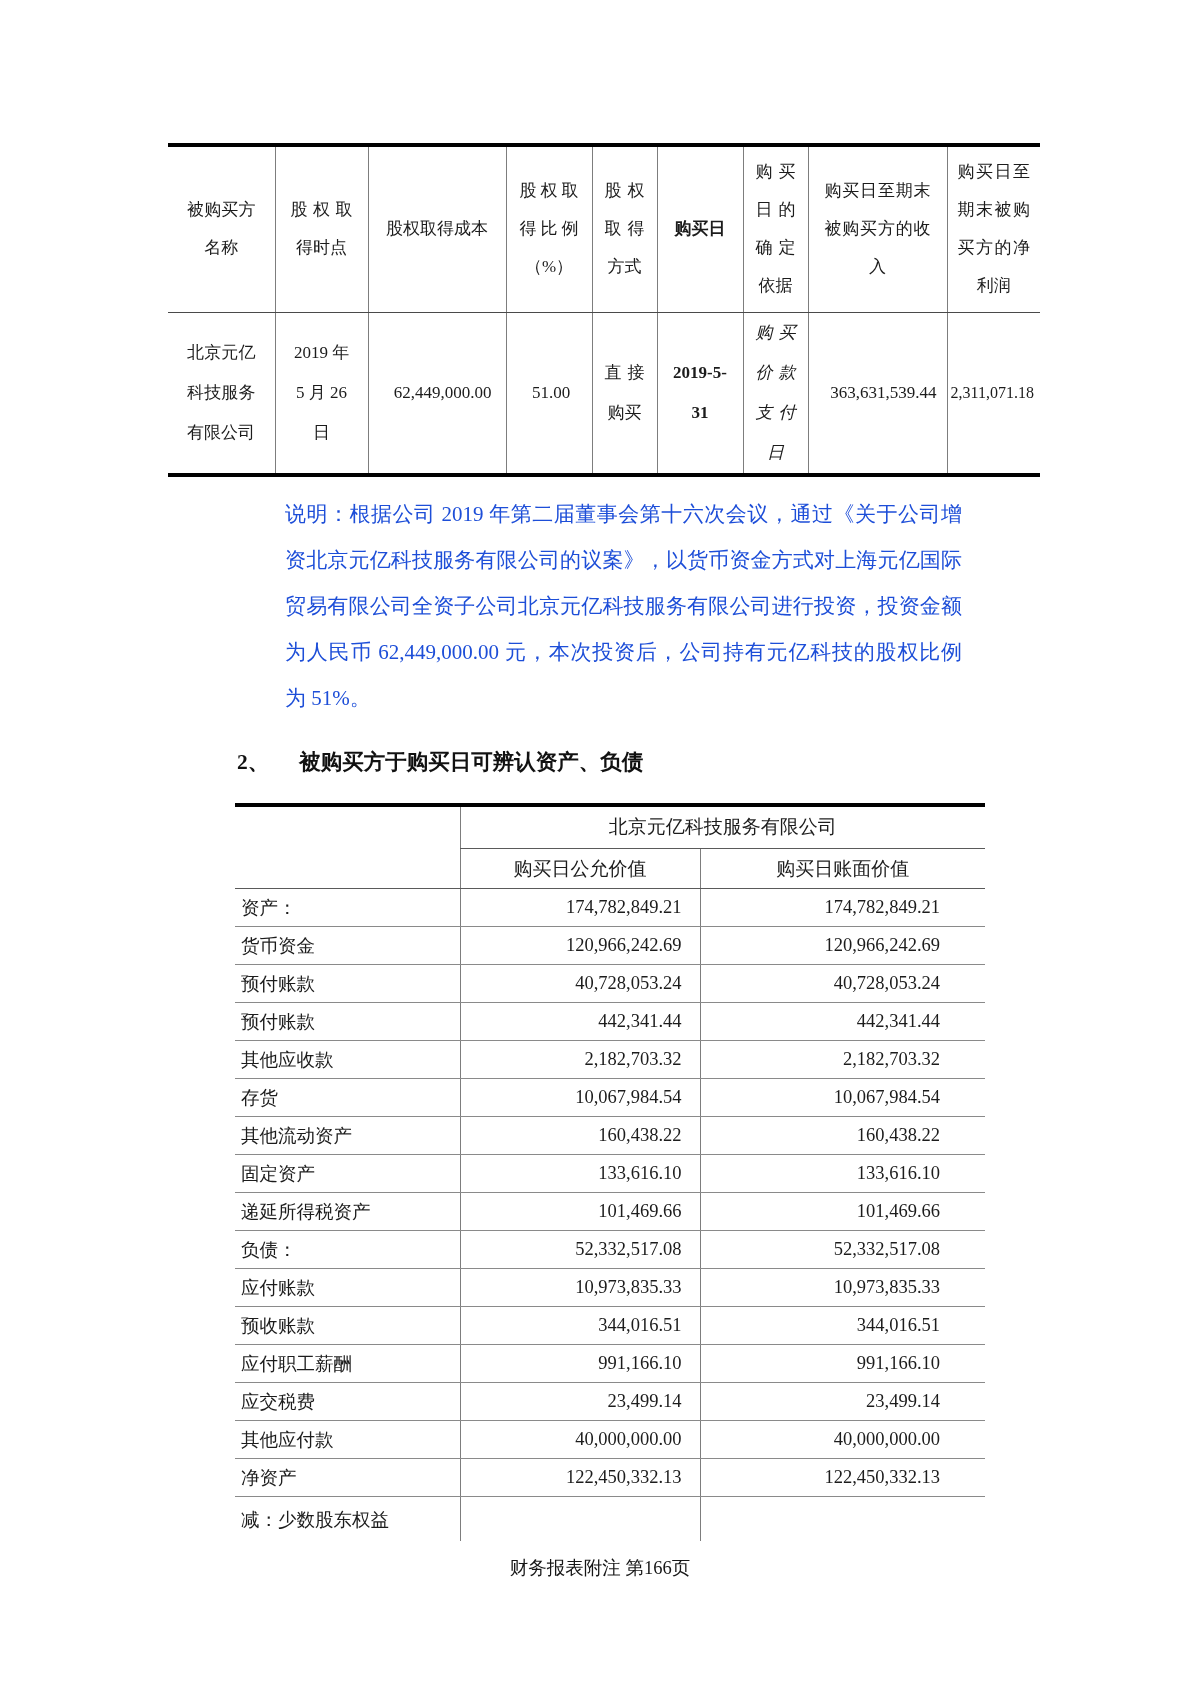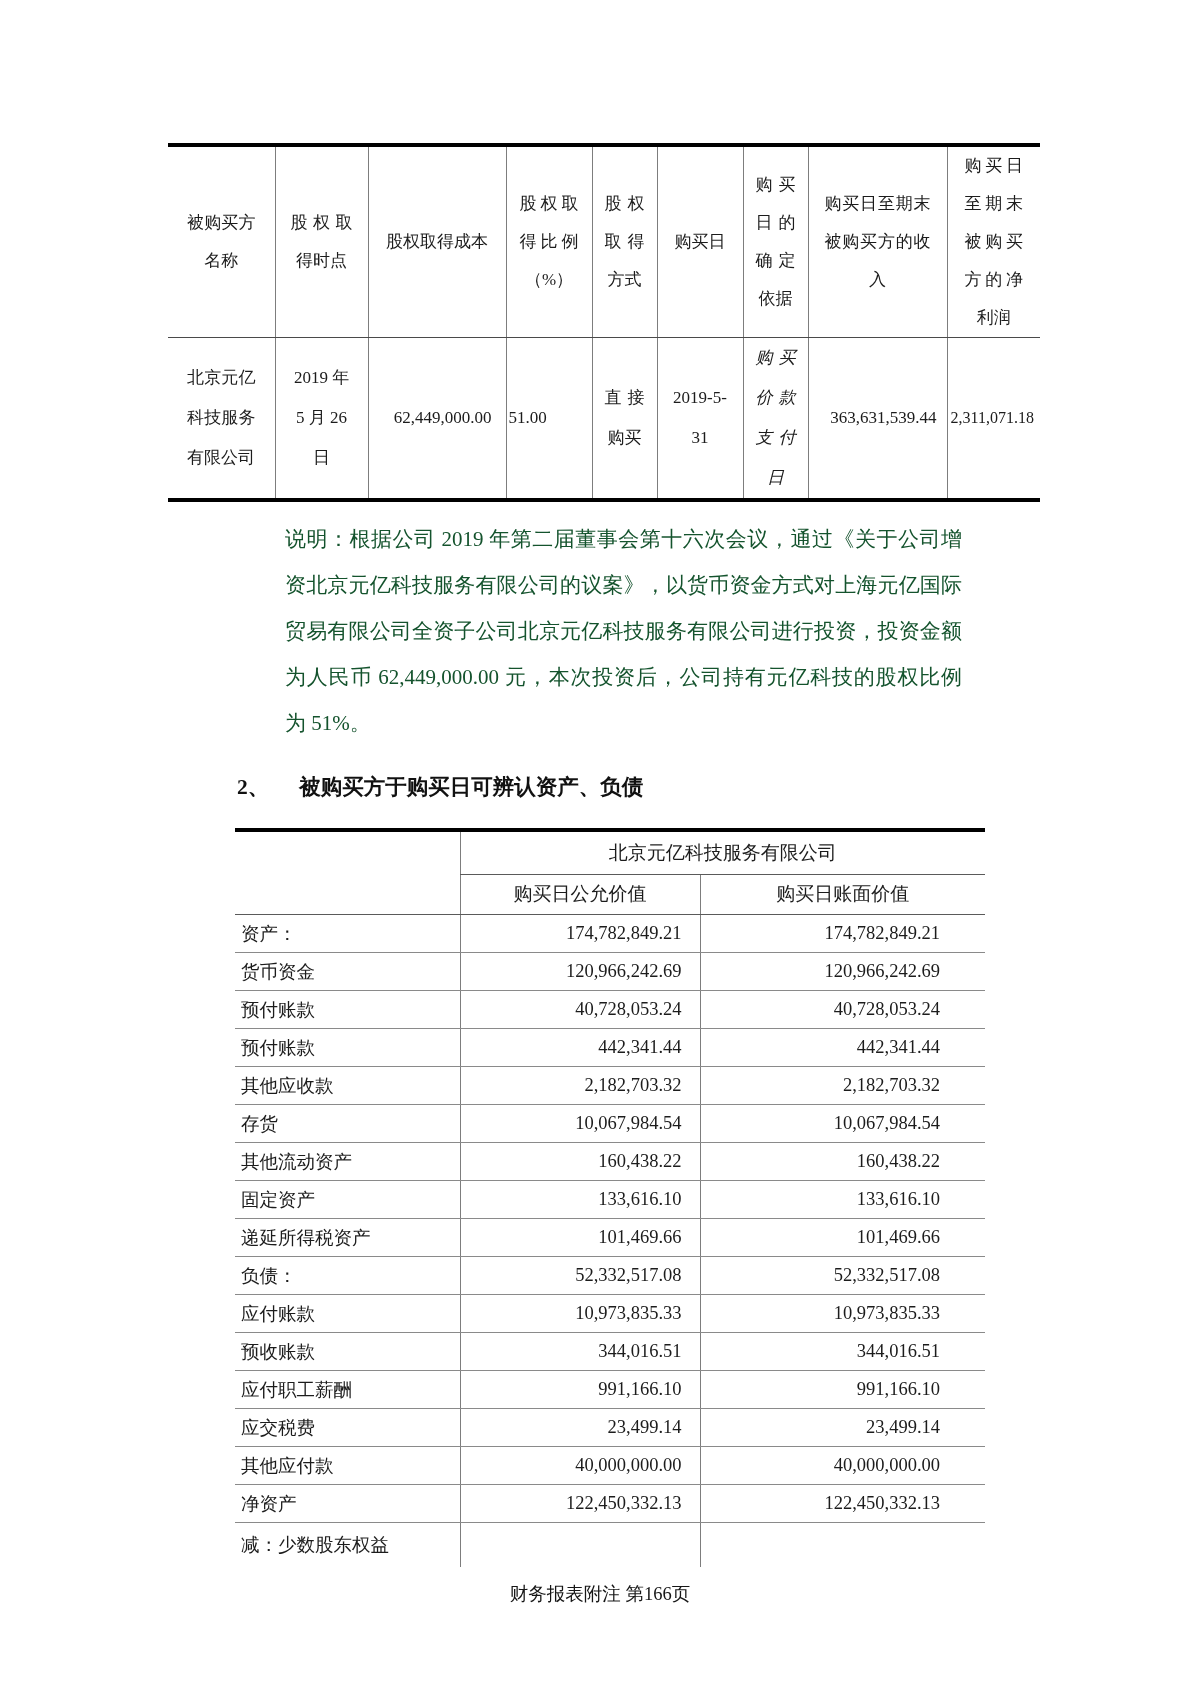--- a/index.html
+++ b/index.html
@@ -19,37 +19,37 @@
   .t1 th:first-child,.t1 td:first-child{border-left:none;}
   .t1 thead tr{height:167px;}
   .t1 thead th{border-bottom:1px solid #4a4a4a;line-height:38px;text-align:justify;text-align-last:center;}
   .t1 tbody tr{height:160px;}
   .t1 tbody td{line-height:40px;}
   .t1 .c0{padding:0 19px;}
   .t1 .c1{padding:0 15px;}
   .t1 .c2{padding:0 14px;}
   .t1 .c3{padding:0 13px;}
   .t1 .c4{padding:0 12px;}
-  .t1 .c5{padding:0 12px;}
+  .t1 .c5{padding:0 12px;font-weight:bold;}
   .t1 .c6{padding:0 12px;}
   .t1 .c7{padding:0 16px;}
-  .t1 .c8{padding:0 17px;}
+  .t1 .c8{padding:0 10px;}
   .t1 td.c0{text-align:justify;text-align-last:left;}
   .t1 td.c1{text-align:center;}
   .t1 td.c2{text-align:right;padding:0 14px 0 4px;}
-  .t1 td.c3{text-align:left;padding:0 16px 0 2px;}
+  .t1 td.c3{text-align:center;padding:0 16px 0 20px;}
   .t1 td.c4{text-align:justify;text-align-last:center;}
   .t1 td.c5{text-align:center;}
   .t1 td.c6{text-align:justify;text-align-last:center;font-style:italic;}
   .t1 td.c7{text-align:right;padding:0 10px 0 2px;}
   .t1 td.c8{text-align:right;padding:0 6px 0 2px;font-size:16px;}
   
   .note{
     width:677px;margin:14px 0 0 285px;font-size:21px;line-height:46px;
-    text-align:justify;color:#14532d;
+    text-align:justify;color:#1d4ed8;
   }
   
   .heading{
     margin:26px 0 0 237px;font-size:21.5px;font-weight:bold;display:flex;gap:30px;
     line-height:30px;color:#111;
   }
   
   table.t2{
     margin:26px 0 0 235px;width:750px;border-collapse:collapse;table-layout:fixed;
     border-top:4px solid #000;

